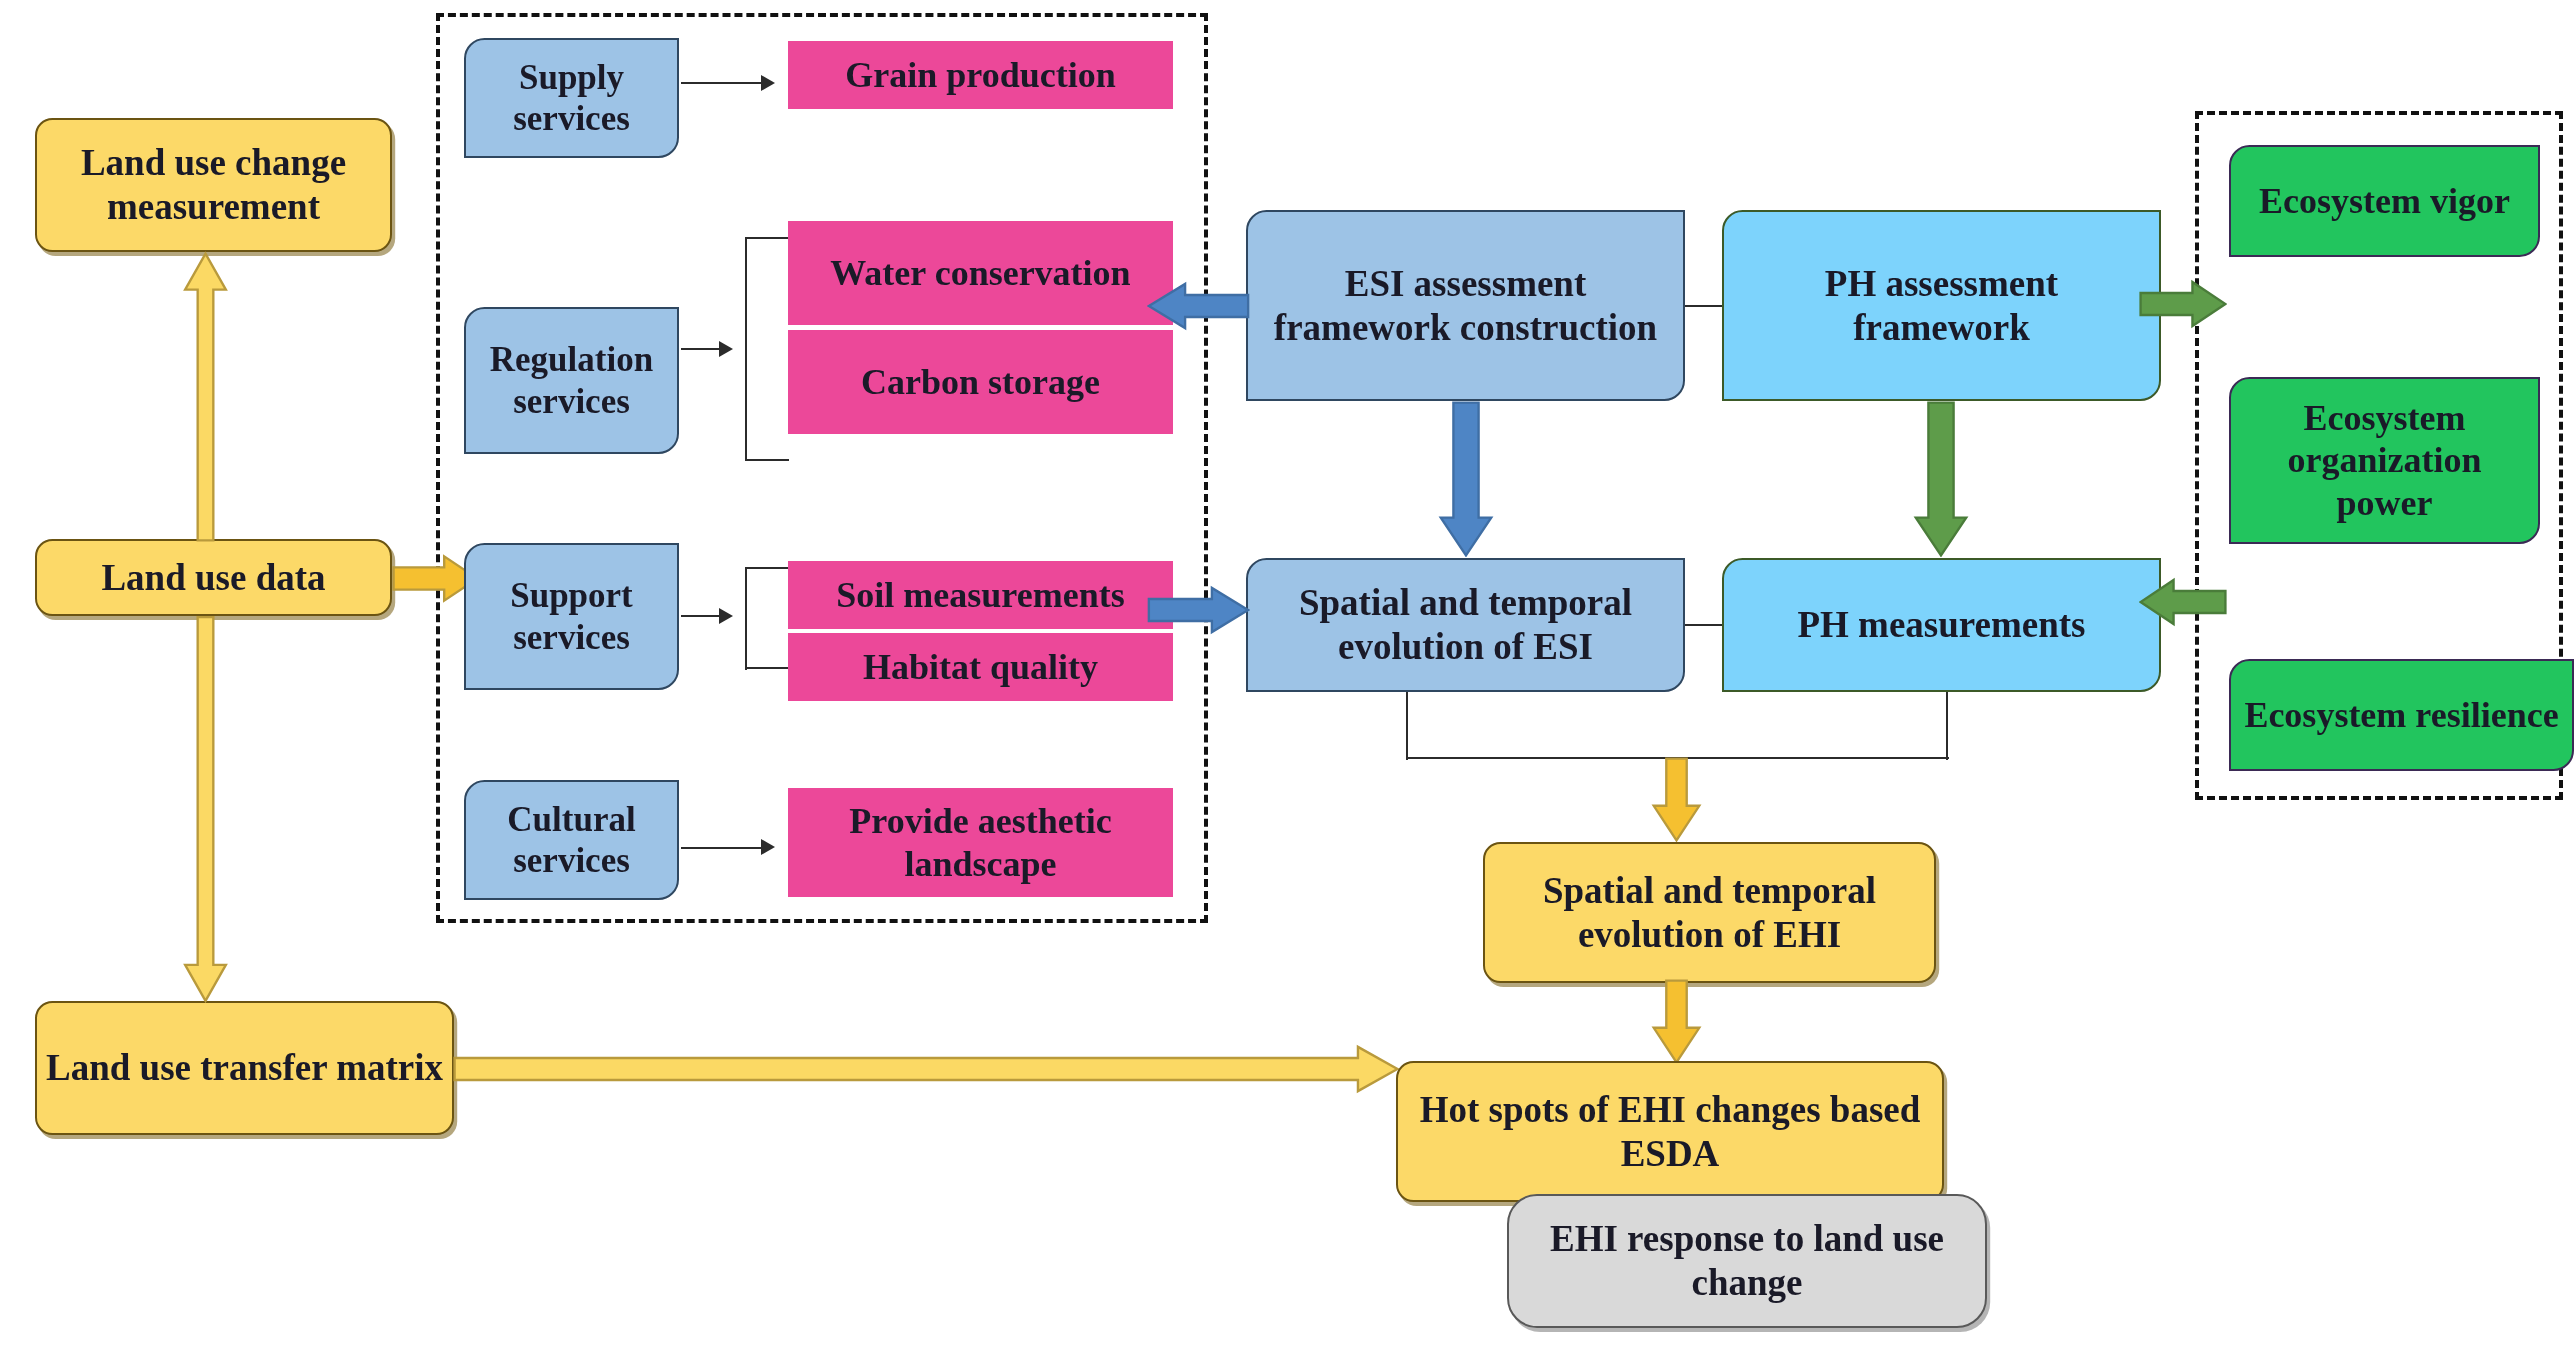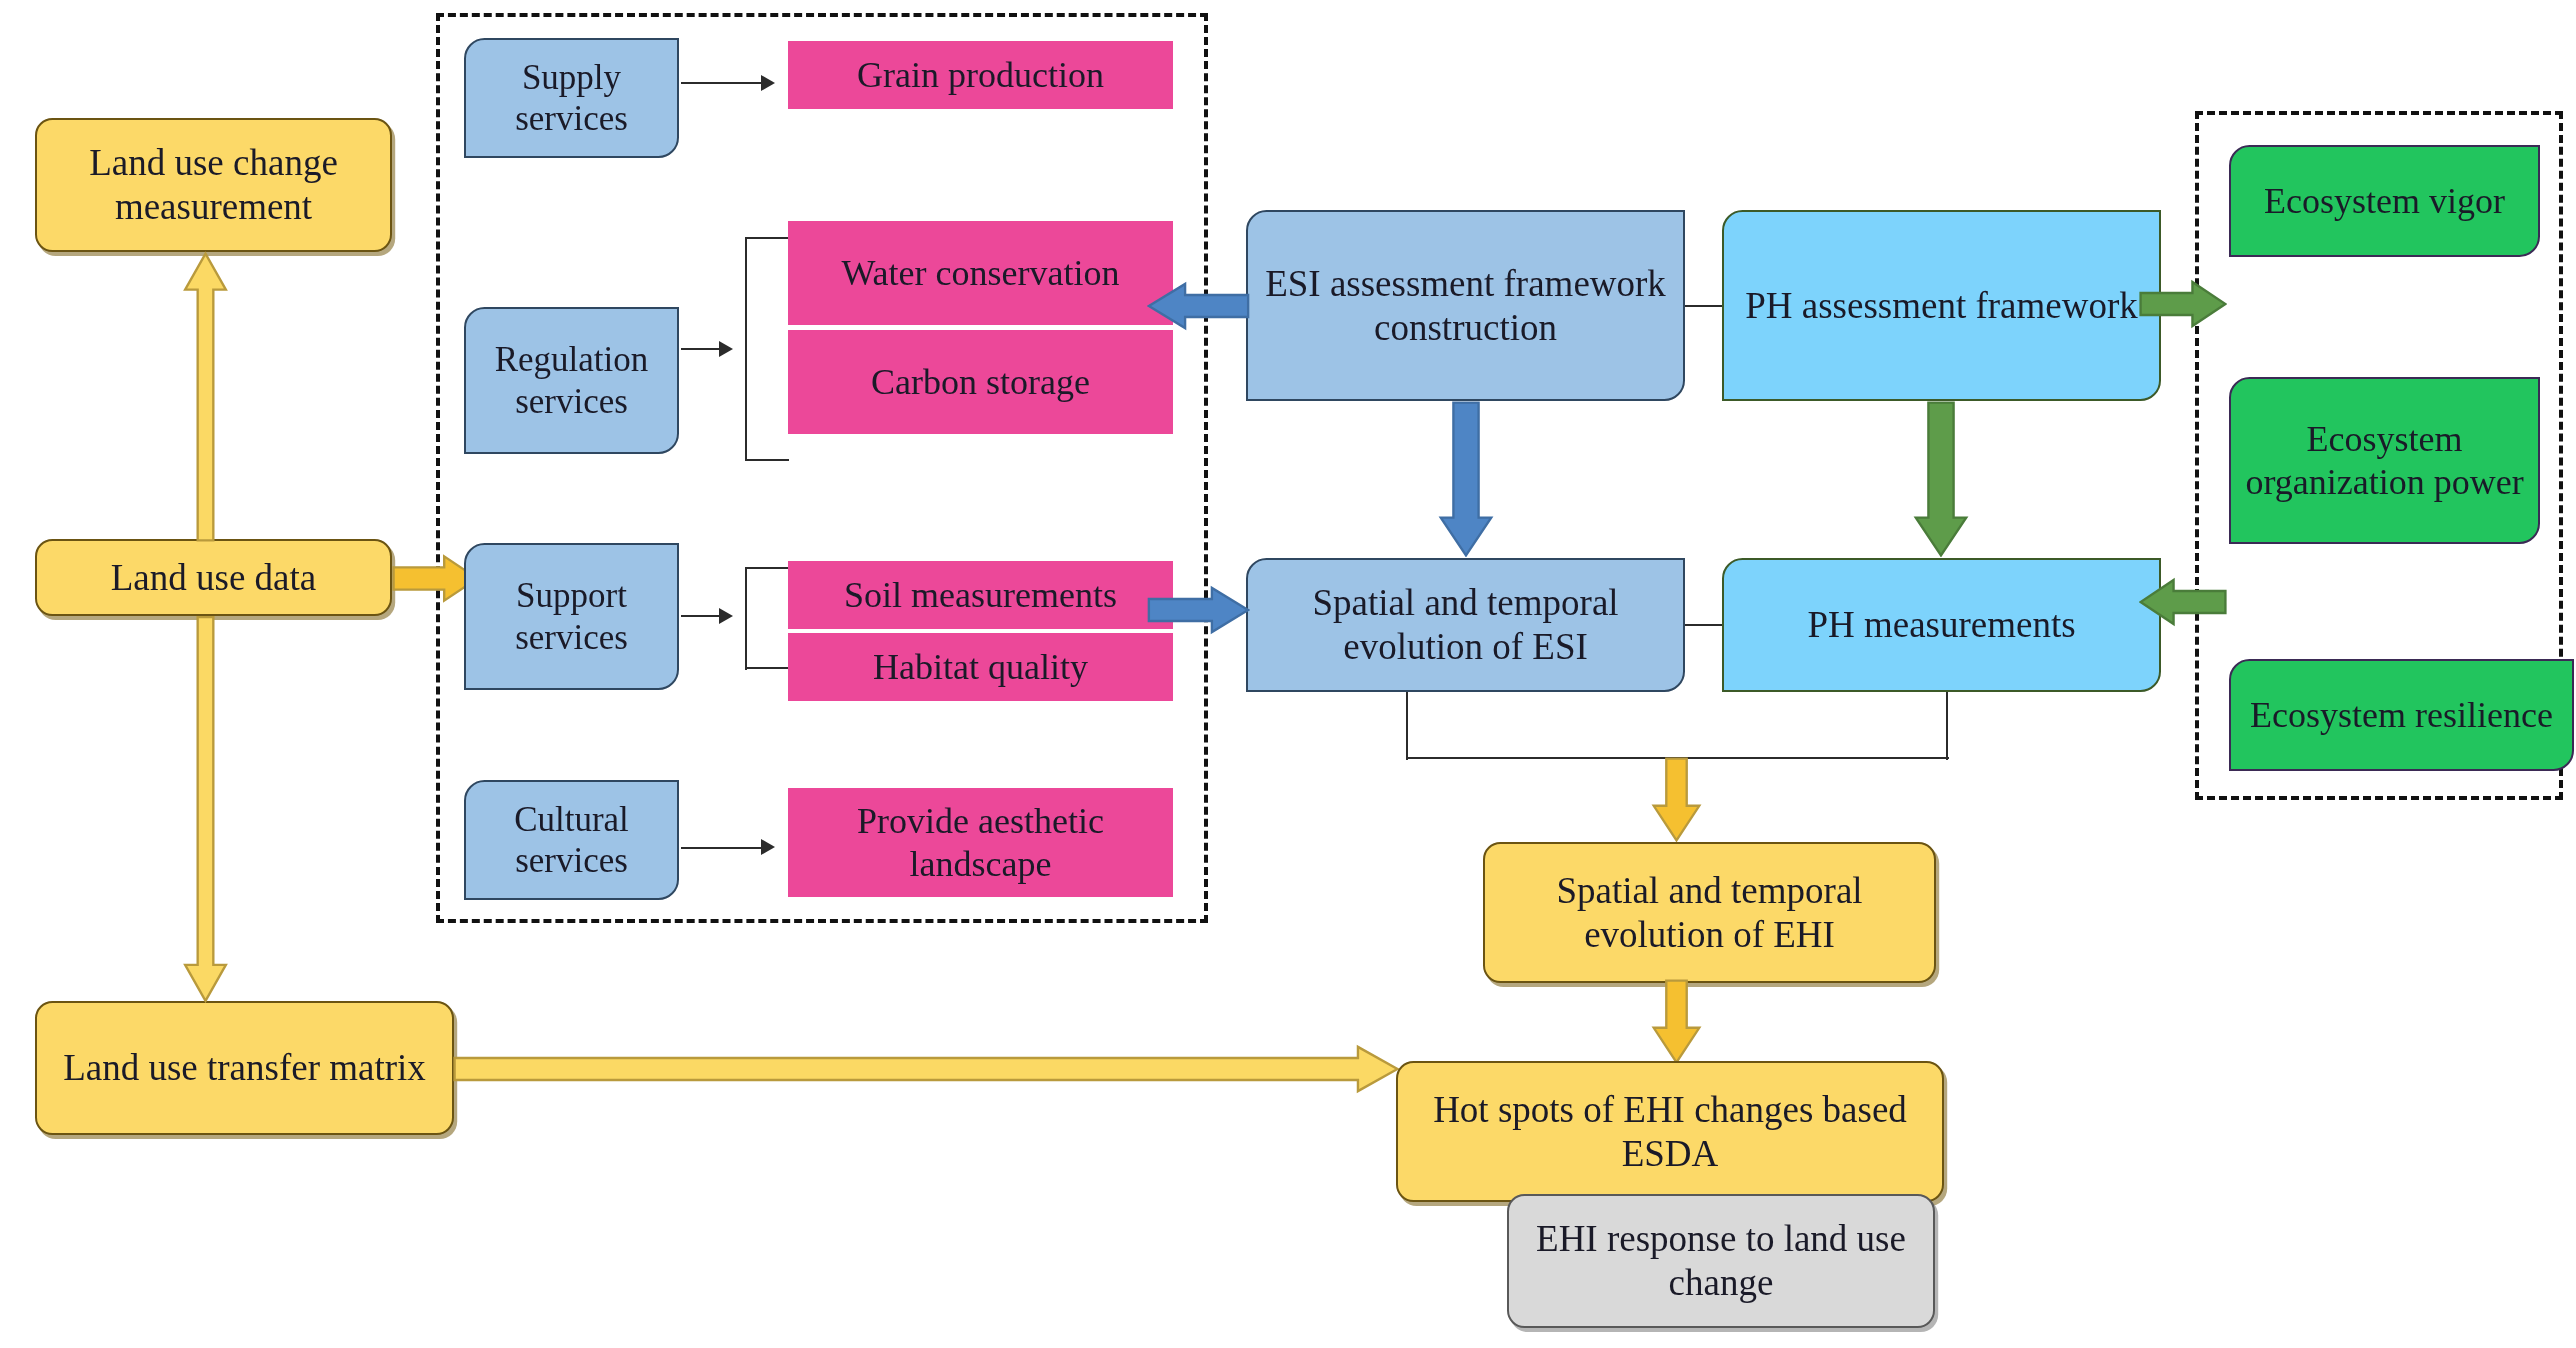--- a/index.html
+++ b/index.html
@@ -21,20 +21,21 @@
     position: absolute;
     box-sizing: border-box;
     display: flex;
     align-items: center;
     justify-content: flex-start;
     text-align: center;
     line-height: 1.18;
     color: #1a1a28;
     border: 2.4px solid #33384a;
     padding: 2px 8px;
+    font-weight: bold;
   }
   .node span { display: block; width: 100%; }
 
   
   .r-tl-br   { border-radius: 20.5px 0 20.5px 0; }
   .r-all     { border-radius: 17.4px; }
 
   
   .c-blue   { background: #9dc3e6; border-color: #2f4760; }
   .c-green  { background: #7dd3fc; border-color: #3c5a28; }
@@ -250,18 +251,18 @@
   <div class="node c-yellow r-all" style="left:1396px; top:1061px; width:548px; height:141px; font-size:37px;">
     <span>Hot spots of EHI changes based ESDA</span>
   </div>
 
   <div class="blockarrow" style="left:1649px; top:1199px; width:55px; height:76px;">
     <svg width="55" height="76" viewBox="0 0 70 96">
       <polygon points="35,94 64,52 48,52 48,2 22,2 22,52 6,52" fill="#f5c030" stroke="#b99a3c" stroke-width="3"></polygon>
     </svg>
   </div>
 
-  <div class="node c-grey r-all" style="left:1507px; top:1194px; width:428px; height:134px; font-size:37px;">
+  <div class="node c-grey r-all" style="left:1507px; top:1194px; width:480px; height:134px; font-size:37px;border-radius:30px;">
     <span>EHI response to land use change</span>
   </div>
 
 </div>
 
 
 </body></html>

